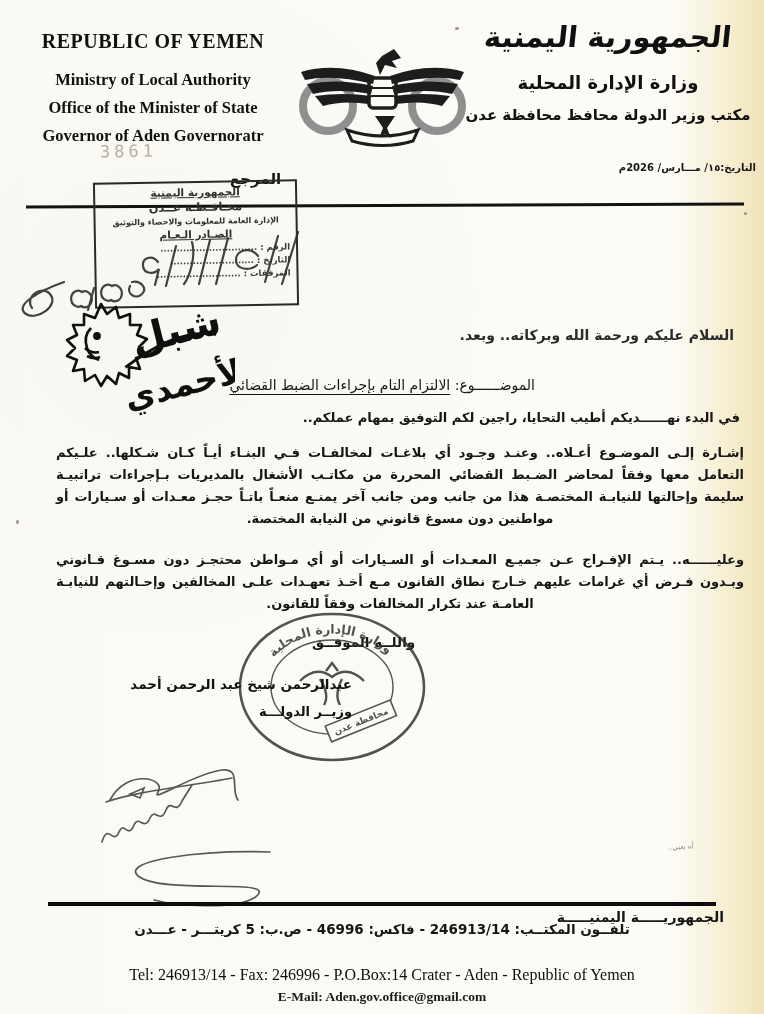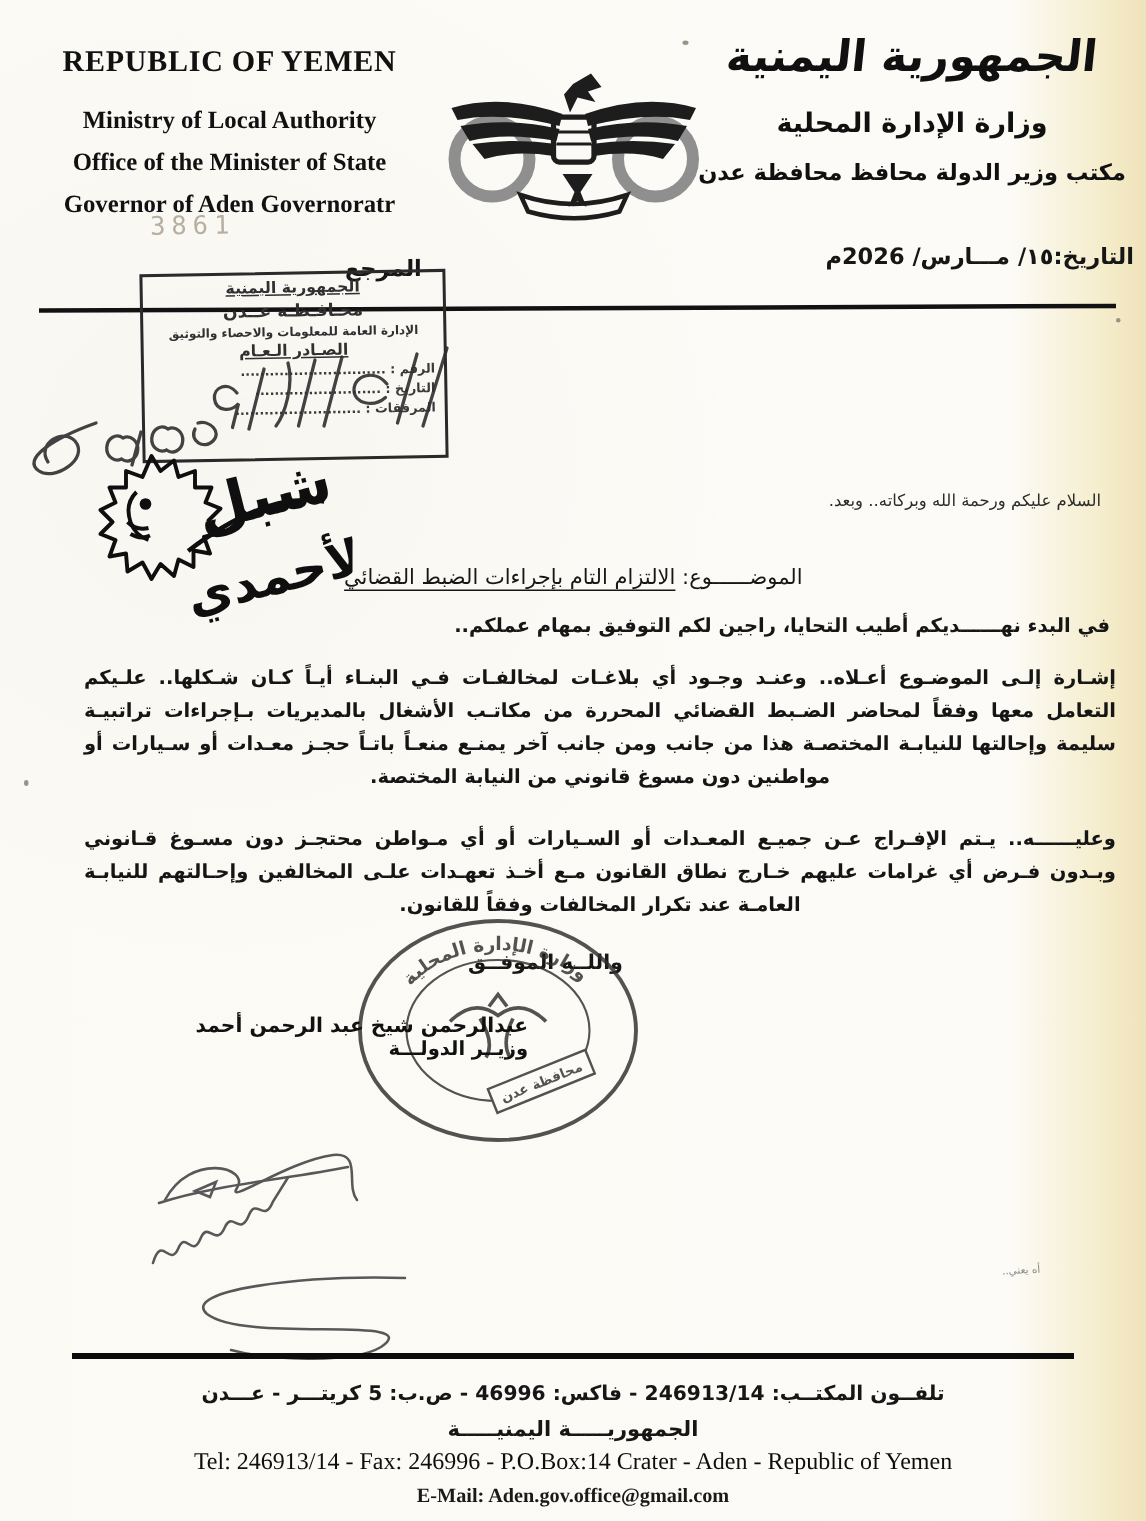--- a/index.html
+++ b/index.html
@@ -15,57 +15,57 @@
   .abs{position:absolute;}
 
   
   .header-left{left:28px;top:30px;width:250px;text-align:center;font-family:"Liberation Serif",serif;font-weight:bold;color:#111;}
   .header-left .l1{font-size:20px;letter-spacing:.5px;margin-bottom:13px;}
   .header-left .ln{font-size:16.5px;line-height:28px;white-space:nowrap;}
   .header-right{right:6px;top:12px;width:300px;text-align:center;direction:rtl;font-weight:bold;color:#101010;}
   .header-right .callig{font-size:29px;line-height:50px;transform:skewX(-6deg);}
   .header-right .ministry{font-size:18px;line-height:30px;margin-top:6px;}
   .header-right .office{font-size:15px;line-height:26px;margin-top:4px;white-space:nowrap;}
-  .date-line{right:8px;top:162px;width:215px;direction:rtl;font-weight:bold;font-size:15px;text-align:right;white-space:nowrap;}
+  .date-line{right:8px;top:162px;width:215px;direction:rtl;font-weight:bold;font-size:10px;text-align:right;white-space:nowrap;}
 
   .ref-faint{left:100px;top:141px;font-size:17px;letter-spacing:4px;color:#b7afa1;transform:rotate(-1deg);font-family:"DejaVu Sans Mono",monospace;}
   .ref-label{left:230px;top:170px;direction:rtl;font-weight:bold;font-size:15px;}
   .rule-main{left:26px;top:204px;width:718px;height:2.5px;background:#121212;transform:rotate(-.25deg);}
 
   
   .stamp-box{left:94px;top:181px;width:200px;height:122px;border:2px solid #2a2a2a;transform:rotate(-1deg);direction:rtl;text-align:center;color:#303030;background:transparent;}
   .stamp-box .r1{font-size:10.5px;font-weight:bold;text-decoration:underline;margin-top:3px;}
   .stamp-box .r2{font-size:11.5px;font-weight:bold;letter-spacing:2px;margin-top:2px;}
   .stamp-box .r3{font-size:8px;font-weight:bold;margin-top:3px;white-space:nowrap;}
   .stamp-box .r4{font-size:10.5px;font-weight:bold;text-decoration:underline;margin-top:2px;letter-spacing:2px;}
   .stamp-box .fld{font-size:8.5px;font-weight:bold;text-align:right;padding-right:6px;margin-top:3px;white-space:nowrap;color:#3a3a3a;}
 
   .addressee{right:26px;top:300px;direction:rtl;font-weight:bold;font-size:14.5px;white-space:nowrap;}
-  .greeting{right:30px;top:327px;direction:rtl;font-size:11px;color:#2b2b2b;white-space:nowrap;}
+  .greeting{right:30px;top:327px;direction:rtl;font-size:14px;color:#2b2b2b;white-space:nowrap;font-weight:bold;}
 
   .subject{left:193px;top:377px;width:342px;direction:rtl;font-weight:normal;font-size:14px;text-align:right;white-space:nowrap;}
   .subject .subj-text{text-decoration:underline;text-underline-offset:4px;}
 
   .opening{right:24px;top:410px;direction:rtl;font-weight:bold;font-size:13px;white-space:nowrap;}
 
   .para{left:56px;width:688px;direction:rtl;text-align:justify;text-align-last:center;font-weight:bold;font-size:13px;line-height:22px;color:#151515;}
   .para1{top:442px;}
   .para2{top:549px;}
   .closing{left:312px;top:634px;direction:rtl;font-weight:bold;font-size:13.5px;white-space:nowrap;}
 
   .sig-block{left:68px;top:676px;width:284px;direction:rtl;font-weight:bold;color:#111;}
   .sig-block .nm{font-size:13.5px;white-space:nowrap;}
-  .sig-block .t1{font-size:13px;margin-top:0;letter-spacing:1px;}
+  .sig-block .t1{font-size:13px;margin-top:12px;letter-spacing:1px;}
   .sig-block .t2{font-size:13.5px;margin-top:11px;text-decoration:underline;text-underline-offset:4px;letter-spacing:1px;}
 
   .margin-note{left:668px;top:843px;font-size:7px;color:#8a8a8a;direction:rtl;transform:rotate(-3deg);}
 
   .footer-rule{left:48px;top:902px;width:668px;height:3.5px;background:#0c0c0c;}
   .f-ar1{left:40px;top:921px;width:684px;text-align:center;direction:rtl;font-weight:bold;font-size:13.5px;white-space:nowrap;}
-  .f-ar2{left:40px;top:945px;width:684px;text-align:center;direction:rtl;font-weight:bold;font-size:14px;}
+  .f-ar2{left:40px;top:909px;width:684px;text-align:right;direction:rtl;font-weight:bold;font-size:14px;}
   .f-en{left:20px;top:966px;width:724px;text-align:center;font-family:"Liberation Serif",serif;font-weight:normal;font-size:16px;color:#0e0e0e;white-space:nowrap;}
   .f-email{left:20px;top:989px;width:724px;text-align:center;font-family:"Liberation Serif",serif;font-weight:bold;font-size:13.5px;color:#1a1a1a;}
 
   .speck{position:absolute;border-radius:50%;background:#9a9486;}
 </style>
 </head>
 <body>
 
 <div class="page">
 

